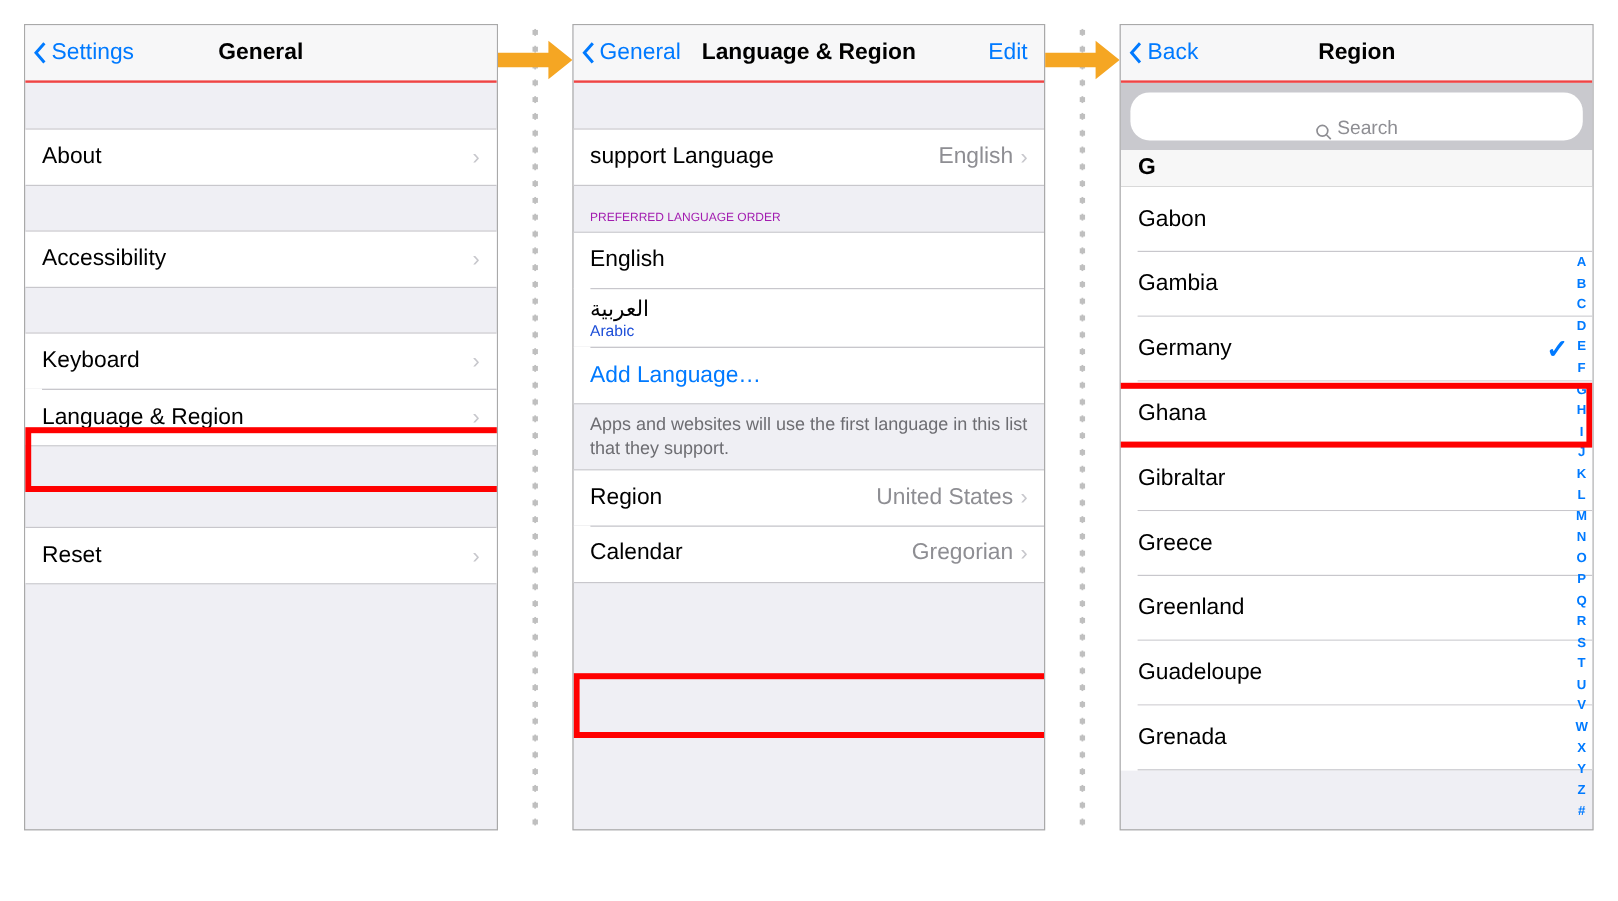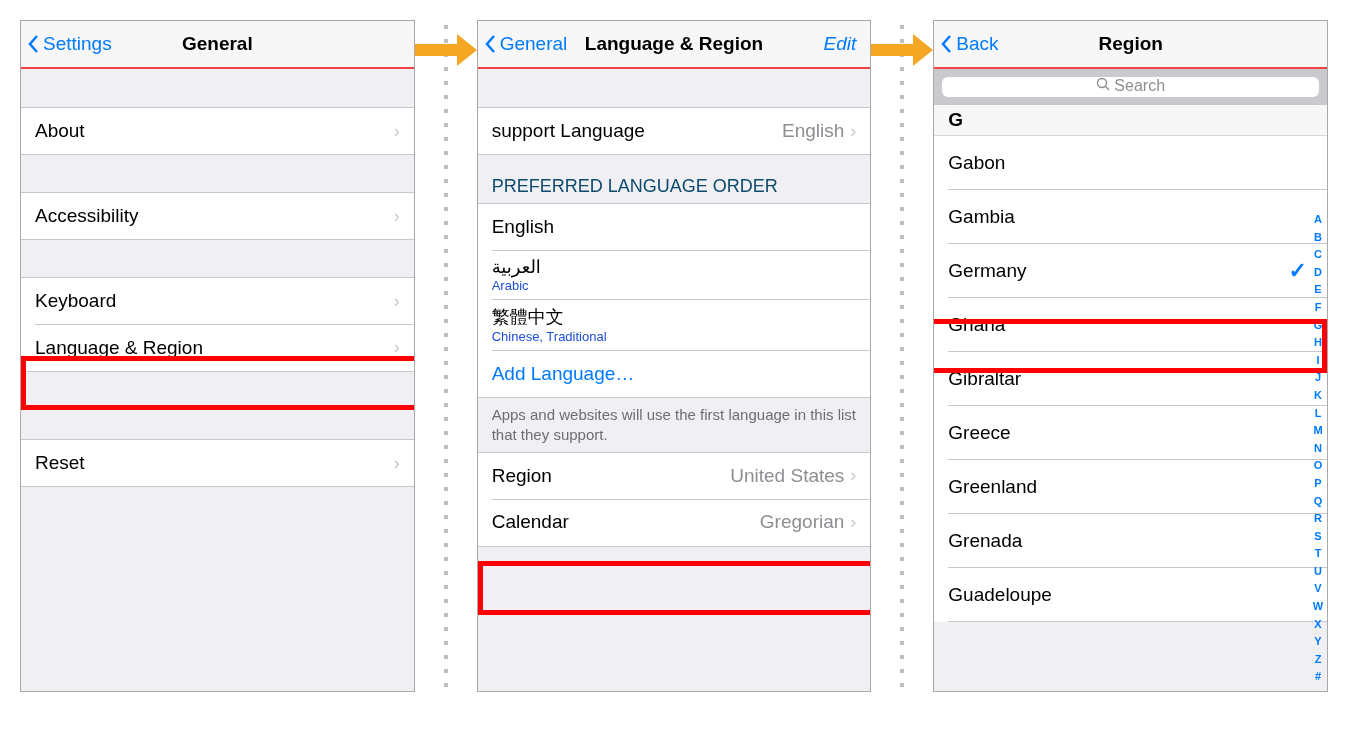--- a/index.html
+++ b/index.html
@@ -28,21 +28,21 @@
     align-items: center;
     justify-content: space-between;
     padding: 0 6px;
     position: relative;
   }
   .nav-left, .nav-right {
     display: flex;
     align-items: center;
     min-width: 80px;
   }
-  .nav-right { justify-content: flex-end; padding-right: 8px; font-style: italic; }
+  .nav-right { justify-content: flex-end; padding-right: 8px; }
   .nav-back {
     display: flex;
     align-items: center;
     color: #007aff;
     font-size: 19px;
     font-weight: 400;
   }
   .nav-back svg { width: 12px; height: 20px; margin-right: 4px; }
   .nav-title {
     position: absolute;
@@ -76,22 +76,22 @@
   .cell .chevron { color: #c7c7cc; font-size: 18px; }
   .cell.inner { border-top: none; }
   .cell.inner::before {
     content: "";
     position: absolute;
     top: 0; left: 14px; right: 0;
     height: 1px;
     background: #c8c7cc;
   }
   .section-header {
-    font-size: 18px;
-    color: #0c4a6e;
+    font-size: 10px;
+    color: #a21caf;
     padding: 22px 14px 6px 14px;
     text-transform: uppercase;
   }
   .section-footer {
     font-size: 15px;
     color: #6d6d72;
     padding: 8px 14px 6px 14px;
     line-height: 1.35;
   }
   .multiline { flex-direction: column; align-items: flex-start; padding-top: 6px; padding-bottom: 6px; }
@@ -105,24 +105,24 @@
     z-index: 10;
   }
 
   
   .search-wrap {
     background: #c9c9ce;
     padding: 8px 8px;
   }
   .search-field {
     background: #fff;
-    border-radius: 6px;
-    height: 20px;
-    display: flex;
-    align-items: flex-start;
+    border-radius: 16px;
+    height: 40px;
+    display: flex;
+    align-items: flex-end;
     justify-content: center;
     color: #8e8e93;
     font-size: 16px;
   }
   .search-field svg { width: 14px; height: 14px; margin-right: 4px; }
   .list-section-header {
     background: #f7f7f7;
     color: #000;
     font-weight: 700;
     padding: 4px 14px;
@@ -272,24 +272,20 @@
 
   <div class="section-header">PREFERRED LANGUAGE ORDER</div>
 
   <div class="cell">
     <span class="label">English</span>
   </div>
   <div class="cell inner multiline">
     <span class="main">العربية</span>
     <span class="sub">Arabic</span>
   </div>
-  <div class="cell inner multiline">
-    <span class="main">繁體中文</span>
-    <span class="sub">Chinese, Traditional</span>
-  </div>
   <div class="cell inner link">
     <span class="label">Add Language…</span>
   </div>
 
   <div class="section-footer">Apps and websites will use the first language in this list that they support.</div>
 
 
   <div class="cell">
     <span class="label">Region</span>
     <span class="value">United States</span>
@@ -356,24 +352,24 @@
       <div class="list-cell">
         <span class="label">Gibraltar</span>
       </div>
       <div class="list-cell">
         <span class="label">Greece</span>
       </div>
       <div class="list-cell">
         <span class="label">Greenland</span>
       </div>
       <div class="list-cell">
+        <span class="label">Guadeloupe</span>
+      </div>
+      <div class="list-cell">
         <span class="label">Grenada</span>
-      </div>
-      <div class="list-cell">
-        <span class="label">Guadeloupe</span>
       </div>
     </div>
 
   <div class="index-bar" id="index-bar">
       <span>A</span>
       <span>B</span>
       <span>C</span>
       <span>D</span>
       <span>E</span>
       <span>F</span>

